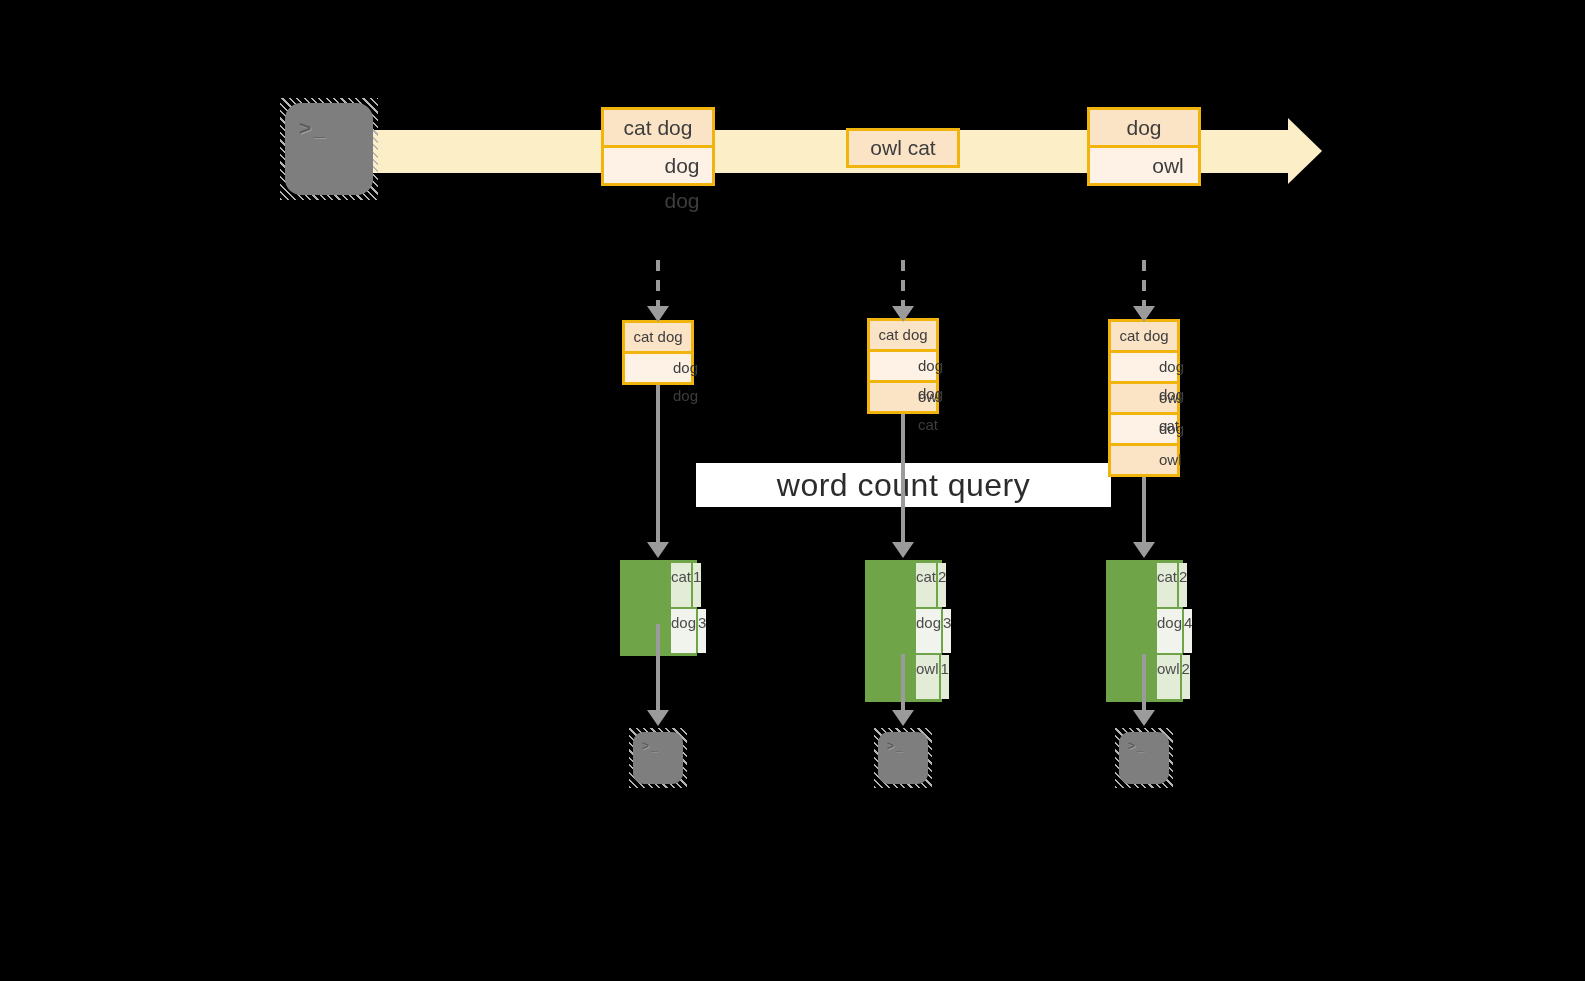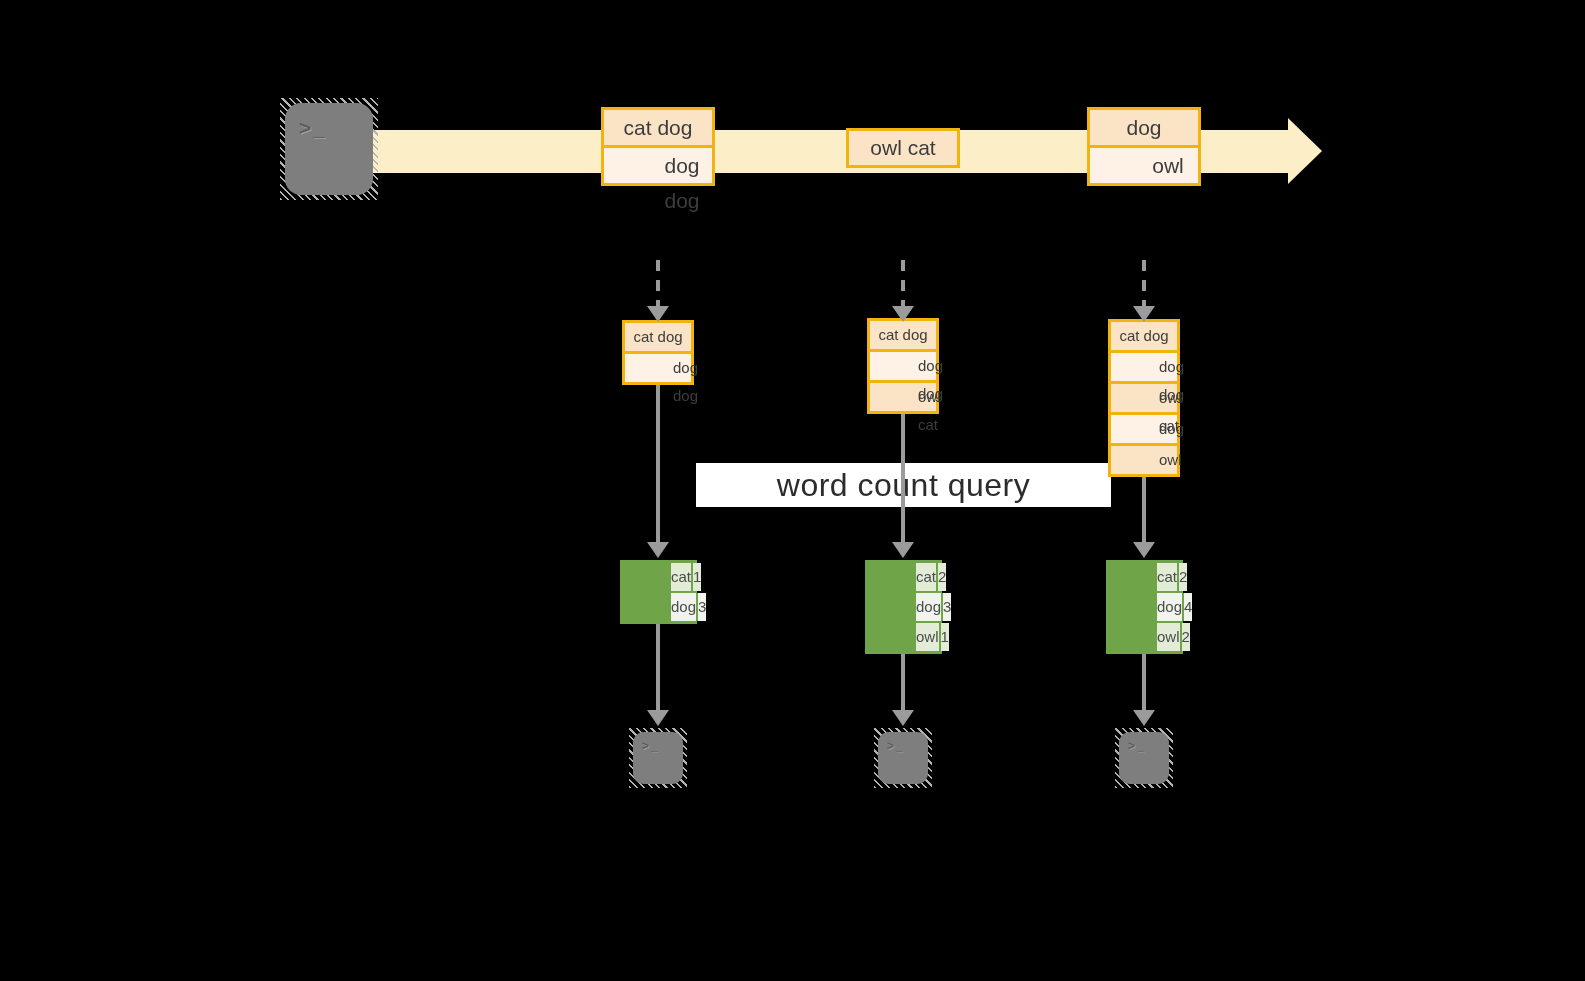--- a/index.html
+++ b/index.html
@@ -36,21 +36,21 @@
   .vline{width:4px;background:var(--arrowGray);z-index:3;}
   .ahead{width:0;height:0;border-left:11px solid transparent;border-right:11px solid transparent;
          border-top:16px solid var(--arrowGray);z-index:3;}
 
   
   .banner{background:var(--bannerBg);z-index:1;display:flex;align-items:center;justify-content:center;}
   .banner span{font-size:32px;color:var(--bannerText);letter-spacing:0.5px;}
 
   
   .gtable{border:3px solid var(--borderGreen);background:var(--borderGreen);z-index:2;box-sizing:border-box;}
-  .gtable .trow{display:flex;height:28px;margin-left:48px;}
+  .gtable .trow{display:flex;height:44px;margin-left:48px;}
   .gtable .trow + .trow{border-top:2px solid var(--borderGreen);}
   .gtable .cell{line-height:28px;font-size:15px;color:#4c4c4c;text-align:center;}
   .gtable .word{width:44px;border-right:2px solid var(--borderGreen);}
   .gtable .count{flex:1;}
   .ga{background:var(--greenDark);}
   .gb{background:var(--greenLight);}
 </style>
 </head>
 <body>
 

